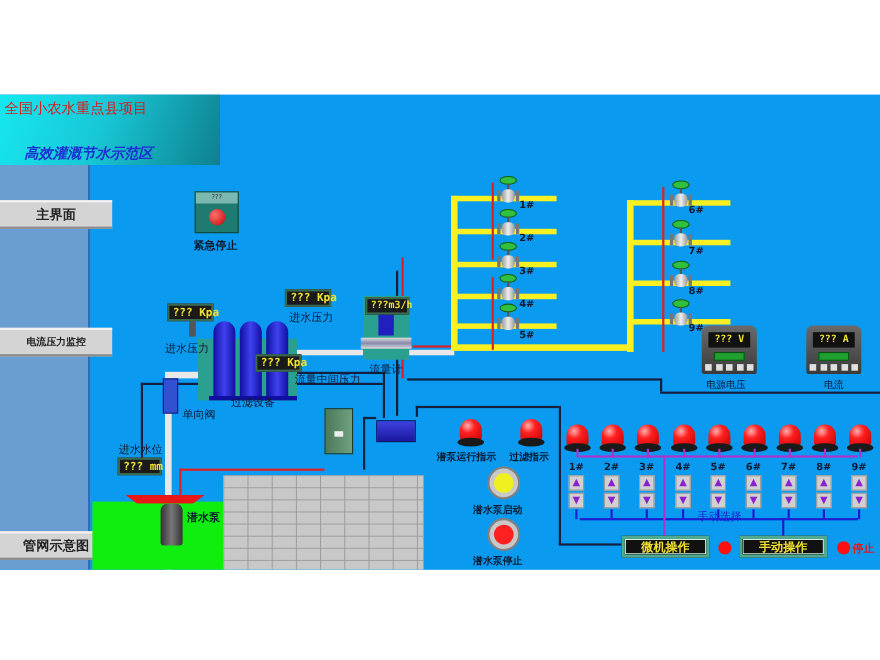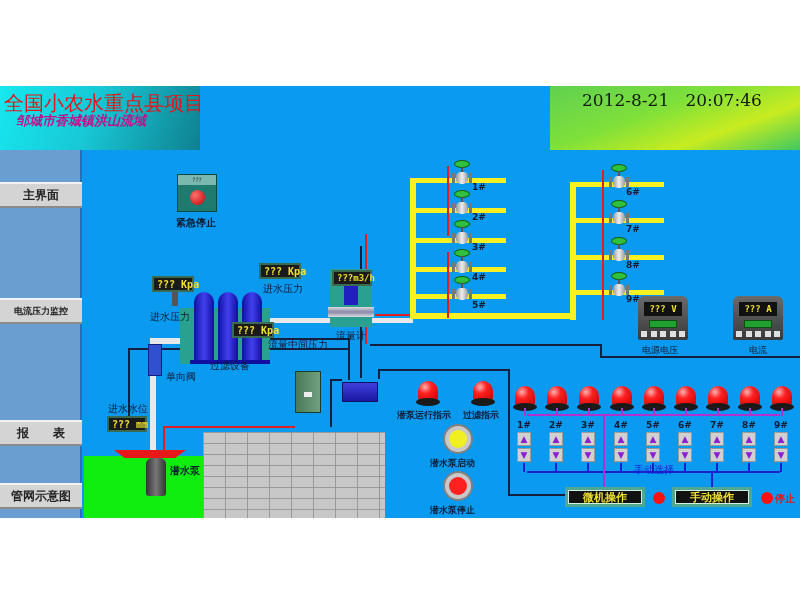--- a/index.html
+++ b/index.html
@@ -2,31 +2,31 @@
 <html><head>
 <meta charset="utf-8">
 <style>
   * { box-sizing: border-box; margin: 0; padding: 0; }
   html, body { width: 800px; height: 600px; background: #ffffff; overflow: hidden; font-family: "DejaVu Sans", sans-serif; }
   #screen { position: absolute; left: 0; top: 86px; width: 800px; height: 432px; background: #0a9af0; overflow: hidden; }
   .abs { position: absolute; }
 
   
   #hdr-left { left: 0; top: 0; width: 200px; height: 64px; background: linear-gradient(110deg, #16e8f0 0%, #18c8d6 45%, #0f8090 100%); }
-  #hdr-left .l1 { position: absolute; left: 4px; top: 4px; font-size: 20px; color: #e01818; font-family: "DejaVu Serif", serif; letter-spacing: 0px; white-space: nowrap; }
+  #hdr-left .l1 { position: absolute; left: 4px; top: 4px; font-size: 13px; color: #e01818; font-family: "DejaVu Serif", serif; letter-spacing: 0px; white-space: nowrap; }
   #hdr-left .l2 { position: absolute; left: 16px; top: 26px; font-size: 13px; color: #c0108a; font-weight: bold; font-style: italic; font-family: "DejaVu Serif", serif; white-space: nowrap; }
   #hdr-left .l3 { position: absolute; left: 22px; top: 45px; font-size: 13px; color: #1a30d0; font-weight: bold; font-style: italic; font-family: "DejaVu Serif", serif; white-space: nowrap; }
   #hdr-mid { left: 200px; top: 0; width: 350px; height: 64px; background: linear-gradient(180deg, #8ea42a 0%, #60b080 55%, #3fc8b8 100%); }
   #hdr-mid .t { position: absolute; left: 30px; top: 14px; font-size: 27px; color: #1a2ed0; font-family: "DejaVu Serif", serif; text-shadow: 1px 1px 0 #f0e060; white-space: nowrap; }
   #hdr-right { left: 550px; top: 0; width: 250px; height: 64px; background: linear-gradient(160deg, #60d050 0%, #7ee03a 40%, #c8ec20 70%, #40c860 100%); }
   #hdr-right .dt { position: absolute; left: 32px; top: 4px; font-size: 17px; color: #101a10; font-family: "DejaVu Serif", serif; white-space: nowrap; }
 
   
   #sidebar { left: 0; top: 64px; width: 82px; height: 368px; background: #6b9ed0; border-right: 2px solid #2b6db8; }
-  .navbtn { position: absolute; left: 0; width: 82px; height: 26px; background: #d4d4d4; border-top: 2px solid #f2f2f2; border-bottom: 2px solid #8a8a8a; font-size: 12px; font-weight: bold; color: #222; display: flex; align-items: center; justify-content: center; font-family: "DejaVu Serif", serif; cursor: pointer; }
+  .navbtn { position: absolute; left: 0; width: 102px; height: 26px; background: #d4d4d4; border-top: 2px solid #f2f2f2; border-bottom: 2px solid #8a8a8a; font-size: 12px; font-weight: bold; color: #222; display: flex; align-items: center; justify-content: center; font-family: "DejaVu Serif", serif; cursor: pointer; }
   .navbtn.small { font-size: 9px; }
 
   
   .meter { position: absolute; background: #1a1a1a; border: 2px solid #3a6a50; color: #f0e030; font-family: "DejaVu Sans Mono", monospace; font-size: 10px; font-weight: bold; padding-left: 3px; display: flex; align-items: center; white-space: nowrap; height: 16px; }
   .lbl { position: absolute; font-size: 10px; color: #101830; white-space: nowrap; font-family: "DejaVu Serif", serif; }
   .lblb { position: absolute; font-size: 9px; color: #0a1a30; font-weight: bold; white-space: nowrap; font-family: "DejaVu Serif", serif; }
   .pipe-y { position: absolute; background: #f8f020; }
   .line { position: absolute; }
   .lamp { position: absolute; width: 24px; height: 26px; }
   .lamp .dome { position: absolute; left: 2px; top: 0; width: 20px; height: 20px; border-radius: 50% 50% 20% 20%; background: radial-gradient(circle at 35% 30%, #ffb0b0 0%, #ff2020 35%, #c00000 100%); }
@@ -52,32 +52,26 @@
     background-image: linear-gradient(#9a9a9a 1px, transparent 1px), linear-gradient(90deg, #9a9a9a 1px, transparent 1px);
     background-size: 22px 11px, 22px 11px; }
 </style>
 </head>
 <body>
 
 <div id="screen">
 
   <div id="hdr-left" class="abs">
     <div class="l1">全国小农水重点县项目</div>
-    <div class="l2">邹城市香城镇洪山流域</div>
-  </div>
-  <div id="hdr-right" class="abs">
-    <div class="dt">
-      <span>2012-8-21</span>&nbsp;&nbsp;&nbsp;<span>20:07:46</span>
-    </div>
+    <div class="l3">高效灌溉节水示范区</div>
   </div>
 
   <div id="sidebar" class="abs">
     <div class="navbtn" style="top:32px">主界面</div>
     <div class="navbtn small" style="top:148px">电流压力监控</div>
-    <div class="navbtn" style="top:270px">报　　表</div>
     <div class="navbtn" style="top:333px">管网示意图</div>
   </div>
 
   <div class="abs" style="left:177px;top:88px;width:40px;height:38px;background:#1f7a70;border:1px solid #0a4a40;">
     <div style="position:absolute;left:0;top:0;width:38px;height:10px;background:#7ab8b0;font-size:6px;color:#333;text-align:center;line-height:10px;">???</div>
     <div style="position:absolute;left:12px;top:15px;width:15px;height:15px;border-radius:50%;background:radial-gradient(circle at 35% 35%,#ff7070,#c00000);"></div>
   </div>
   <div class="lblb" style="left:176px;top:130px;font-size:10px;">紧急停止</div>
 
   <div class="line" style="left:150px;top:258px;width:6px;height:174px;background:#e8e8e8;"></div>

